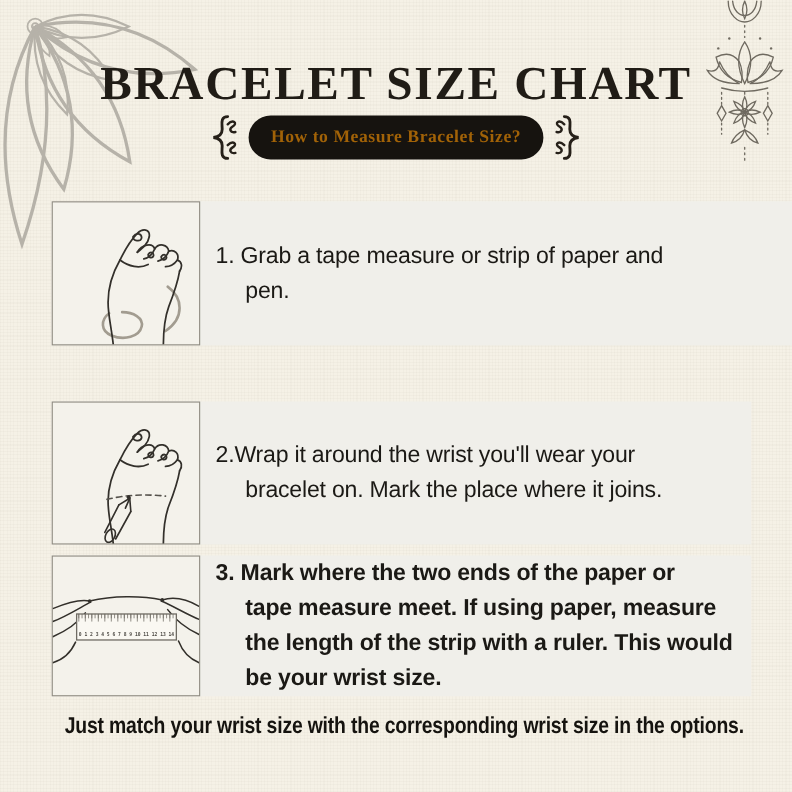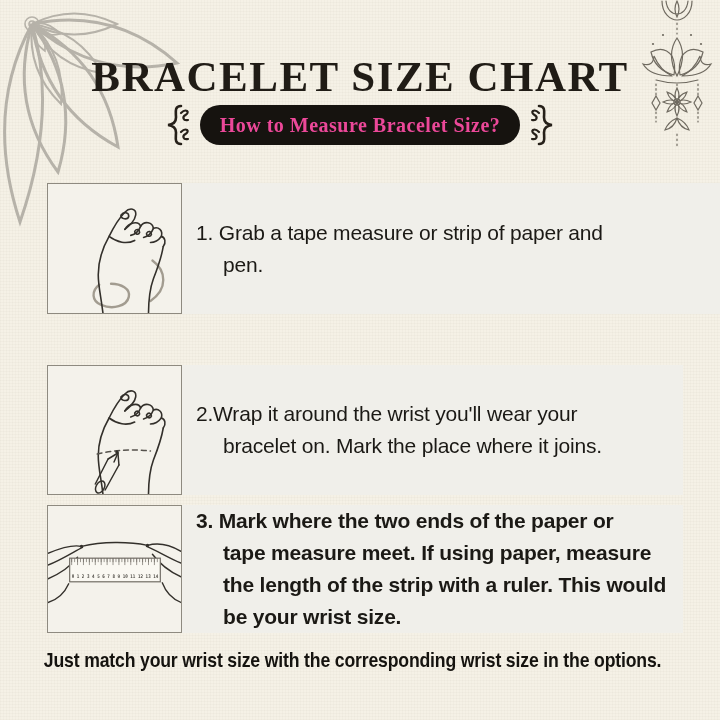--- a/index.html
+++ b/index.html
@@ -17,41 +17,41 @@
   .title{
     position:absolute;top:52px;left:0;right:0;text-align:center;
     font-family:"Liberation Serif",serif;font-weight:700;font-size:43px;
     letter-spacing:1.5px;color:#201c16;white-space:nowrap;
   }
   .banner-row{
     position:absolute;top:103px;left:0;right:0;height:44px;
     display:flex;align-items:center;justify-content:center;gap:10px;
   }
   .pill{
-    background:#16130f;color:#ec4899;border-radius:22px;
+    background:#16130f;color:#a16207;border-radius:22px;
     padding:6px 20px;font-family:"Liberation Serif",serif;font-weight:700;
-    font-size:20px;line-height:28px;white-space:nowrap;letter-spacing:0.5px;
+    font-size:16px;line-height:28px;white-space:nowrap;letter-spacing:0.5px;
   }
   .flourish-r{transform:scaleX(-1);}
   .step{position:absolute;left:47px;width:636px;background:#f0efea;}
   .s1{top:183px;height:131px;padding-left:45px;}
   .s2{top:365px;height:130px;}
   .s3{top:505px;height:128px;font-weight:bold;}
   .illus{
     position:absolute;left:0;top:0;width:135px;height:100%;
     background:#f4f2eb;border:1.5px solid #8e8a80;box-sizing:border-box;
   }
   .illus svg{width:100%;height:100%;}
   .step-text{
     position:absolute;left:149px;top:0;bottom:0;right:-40px;
     display:flex;flex-direction:column;justify-content:center;
   }
   .line{white-space:nowrap;font-size:21px;line-height:32px;letter-spacing:-0.2px;color:#1b1915;}
   .indent{padding-left:27px;}
-  .footer{position:absolute;top:648px;left:0;right:0;display:flex;justify-content:flex-end;}
+  .footer{position:absolute;top:648px;left:0;right:0;display:flex;justify-content:flex-start;}
   .footer span{
     display:inline-block;white-space:nowrap;font-weight:700;font-size:21px;
     letter-spacing:-0.2px;color:#15130f;transform:scaleX(0.84);
   }
   .hidden-defs{position:absolute;width:0;height:0;overflow:hidden;}
 </style>
 </head>
 <body>
 
 <svg class="hidden-defs" aria-hidden="true">

